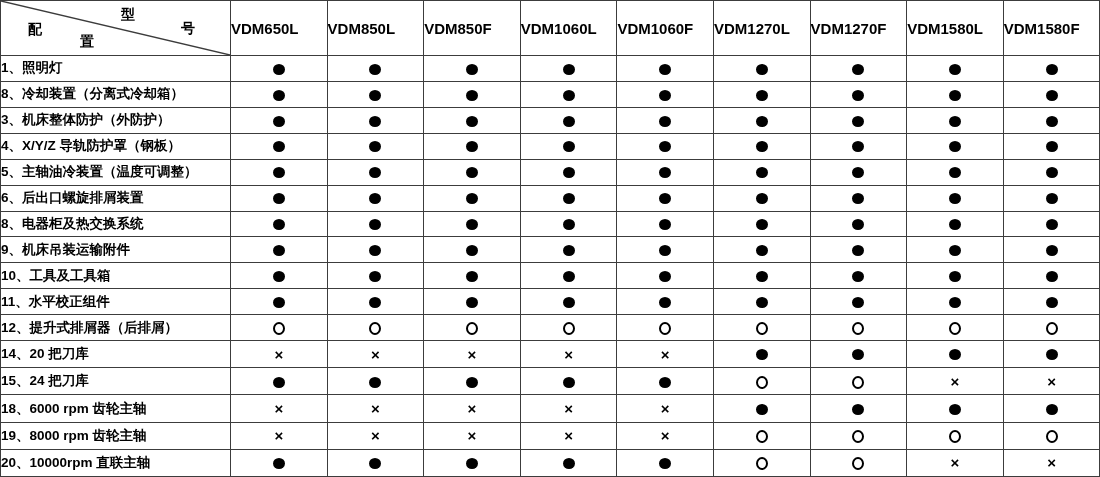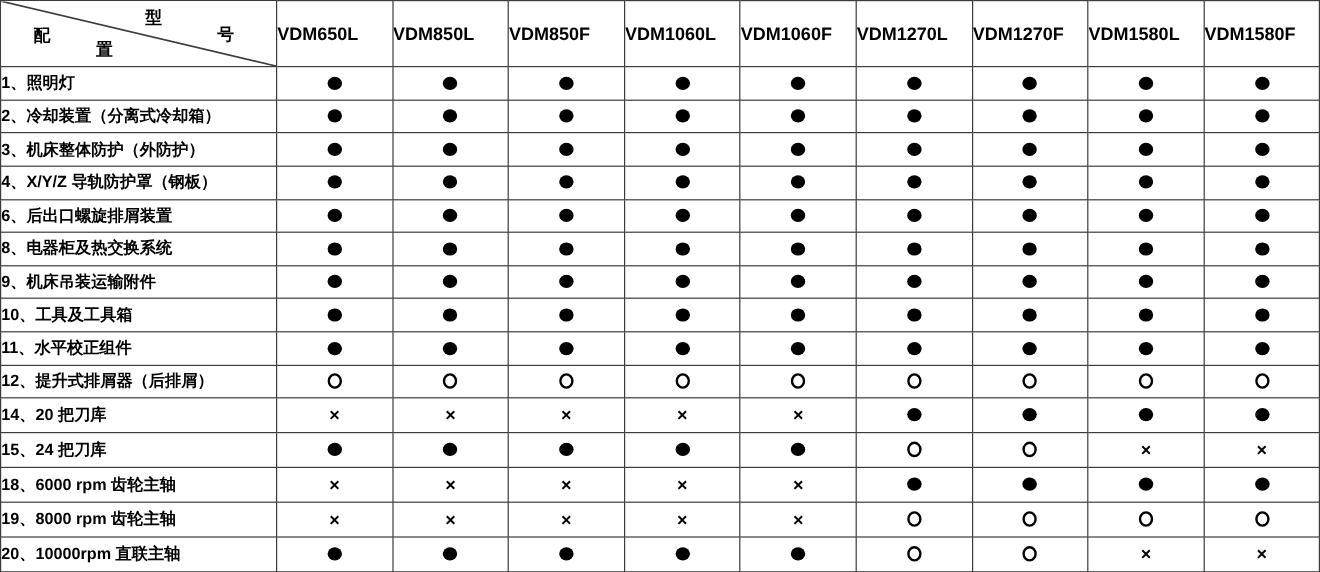--- a/index.html
+++ b/index.html
@@ -142,21 +142,21 @@
         <td class="symbol-cell"><span class="sym-filled"></span></td>
         <td class="symbol-cell"><span class="sym-filled"></span></td>
         <td class="symbol-cell"><span class="sym-filled"></span></td>
         <td class="symbol-cell"><span class="sym-filled"></span></td>
         <td class="symbol-cell"><span class="sym-filled"></span></td>
         <td class="symbol-cell"><span class="sym-filled"></span></td>
         <td class="symbol-cell"><span class="sym-filled"></span></td>
         <td class="symbol-cell"><span class="sym-filled"></span></td>
       </tr>
       <tr class="data-row">
-        <td class="label-cell">2、冷却装置（分离式冷却箱）</td>
+        <td class="label-cell">8、冷却装置（分离式冷却箱）</td>
         <td class="symbol-cell"><span class="sym-filled"></span></td>
         <td class="symbol-cell"><span class="sym-filled"></span></td>
         <td class="symbol-cell"><span class="sym-filled"></span></td>
         <td class="symbol-cell"><span class="sym-filled"></span></td>
         <td class="symbol-cell"><span class="sym-filled"></span></td>
         <td class="symbol-cell"><span class="sym-filled"></span></td>
         <td class="symbol-cell"><span class="sym-filled"></span></td>
         <td class="symbol-cell"><span class="sym-filled"></span></td>
         <td class="symbol-cell"><span class="sym-filled"></span></td>
       </tr>
@@ -167,20 +167,32 @@
         <td class="symbol-cell"><span class="sym-filled"></span></td>
         <td class="symbol-cell"><span class="sym-filled"></span></td>
         <td class="symbol-cell"><span class="sym-filled"></span></td>
         <td class="symbol-cell"><span class="sym-filled"></span></td>
         <td class="symbol-cell"><span class="sym-filled"></span></td>
         <td class="symbol-cell"><span class="sym-filled"></span></td>
         <td class="symbol-cell"><span class="sym-filled"></span></td>
       </tr>
       <tr class="data-row">
         <td class="label-cell">4、X/Y/Z 导轨防护罩（钢板）</td>
+        <td class="symbol-cell"><span class="sym-filled"></span></td>
+        <td class="symbol-cell"><span class="sym-filled"></span></td>
+        <td class="symbol-cell"><span class="sym-filled"></span></td>
+        <td class="symbol-cell"><span class="sym-filled"></span></td>
+        <td class="symbol-cell"><span class="sym-filled"></span></td>
+        <td class="symbol-cell"><span class="sym-filled"></span></td>
+        <td class="symbol-cell"><span class="sym-filled"></span></td>
+        <td class="symbol-cell"><span class="sym-filled"></span></td>
+        <td class="symbol-cell"><span class="sym-filled"></span></td>
+      </tr>
+      <tr class="data-row">
+        <td class="label-cell">5、主轴油冷装置（温度可调整）</td>
         <td class="symbol-cell"><span class="sym-filled"></span></td>
         <td class="symbol-cell"><span class="sym-filled"></span></td>
         <td class="symbol-cell"><span class="sym-filled"></span></td>
         <td class="symbol-cell"><span class="sym-filled"></span></td>
         <td class="symbol-cell"><span class="sym-filled"></span></td>
         <td class="symbol-cell"><span class="sym-filled"></span></td>
         <td class="symbol-cell"><span class="sym-filled"></span></td>
         <td class="symbol-cell"><span class="sym-filled"></span></td>
         <td class="symbol-cell"><span class="sym-filled"></span></td>
       </tr>

